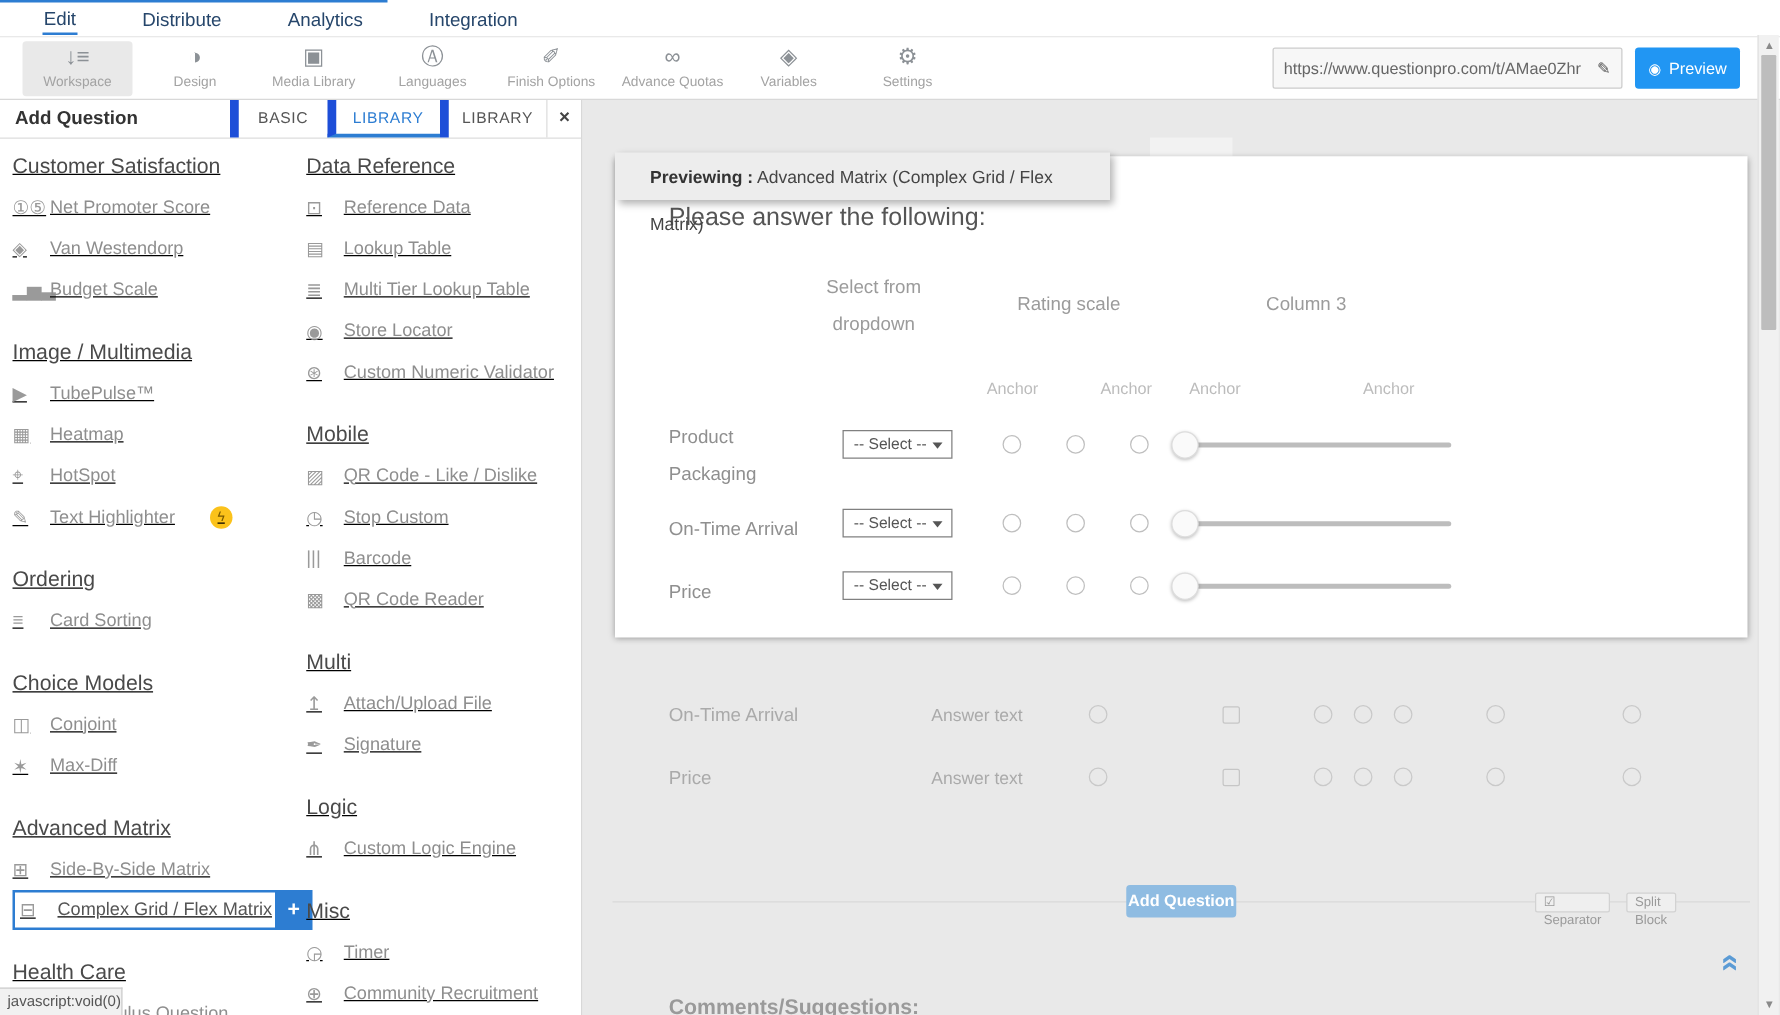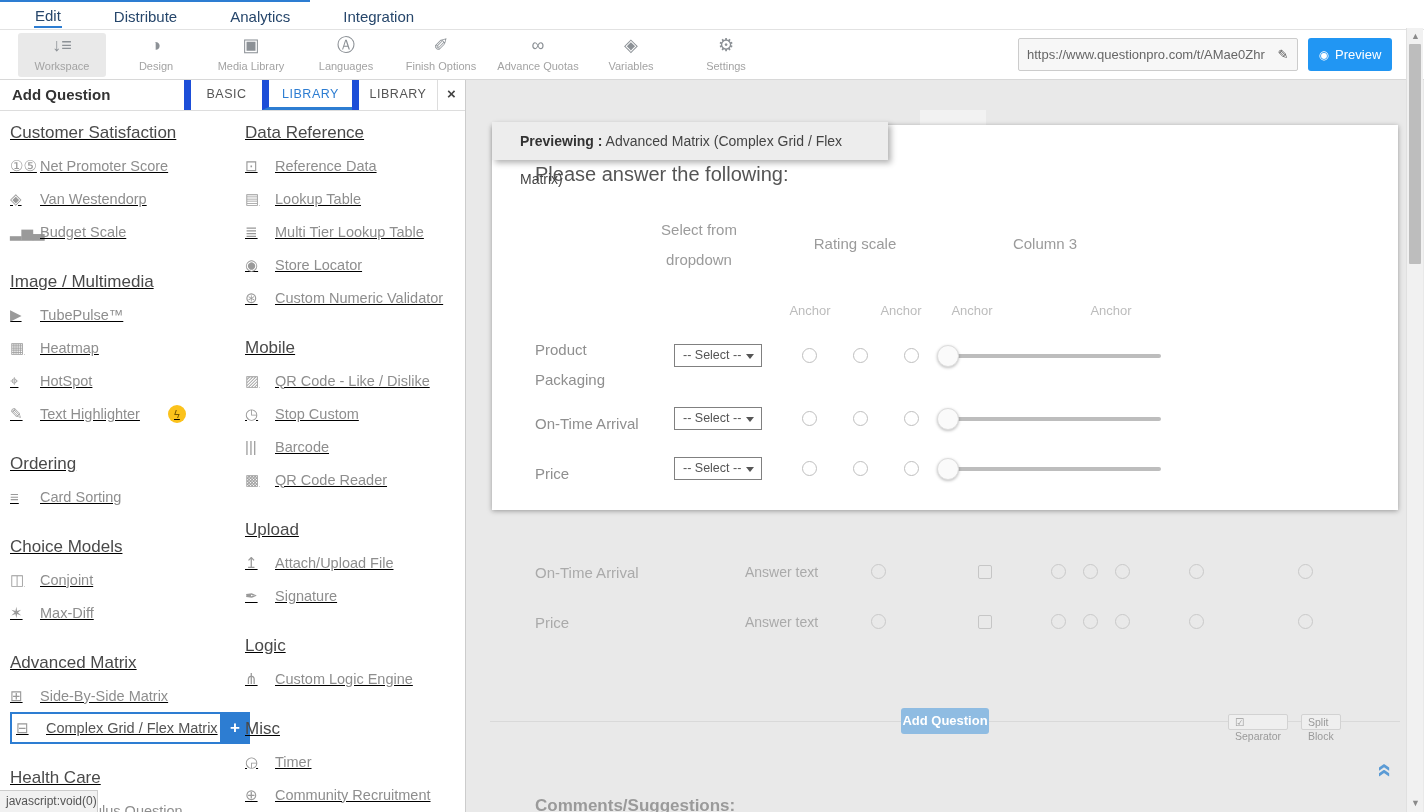--- a/index.html
+++ b/index.html
@@ -268,21 +268,21 @@
         <div class="q-item">
           <span class="icon">|||</span>
           <span class="lbl">Barcode</span>
         </div>
         <div class="q-item">
           <span class="icon">▩</span>
           <span class="lbl">QR Code Reader</span>
         </div>
       </div>
       <div class="sec">
-        <div class="sec-h">Upload</div>
+        <div class="sec-h">Multi</div>
         <div class="q-item">
           <span class="icon">↥</span>
           <span class="lbl">Attach/Upload File</span>
         </div>
         <div class="q-item">
           <span class="icon">✒</span>
           <span class="lbl">Signature</span>
         </div>
       </div>
       <div class="sec">

